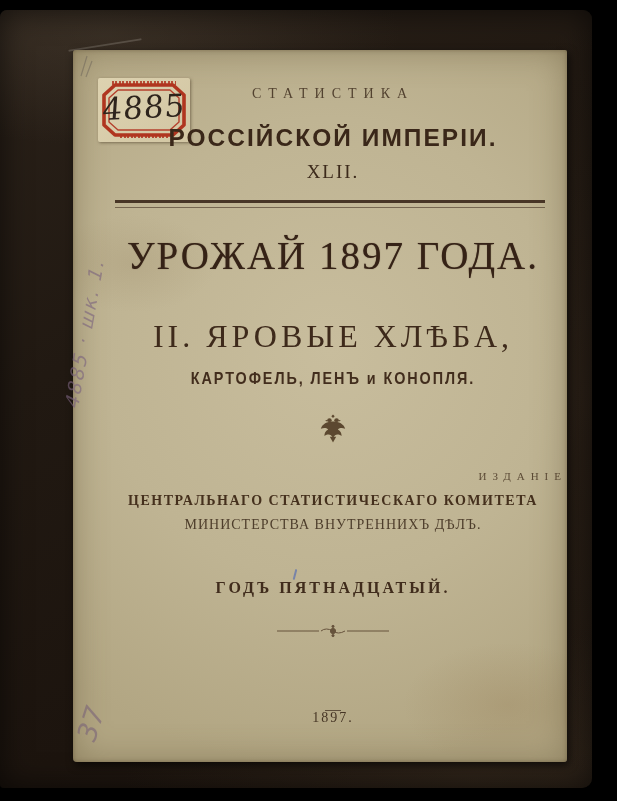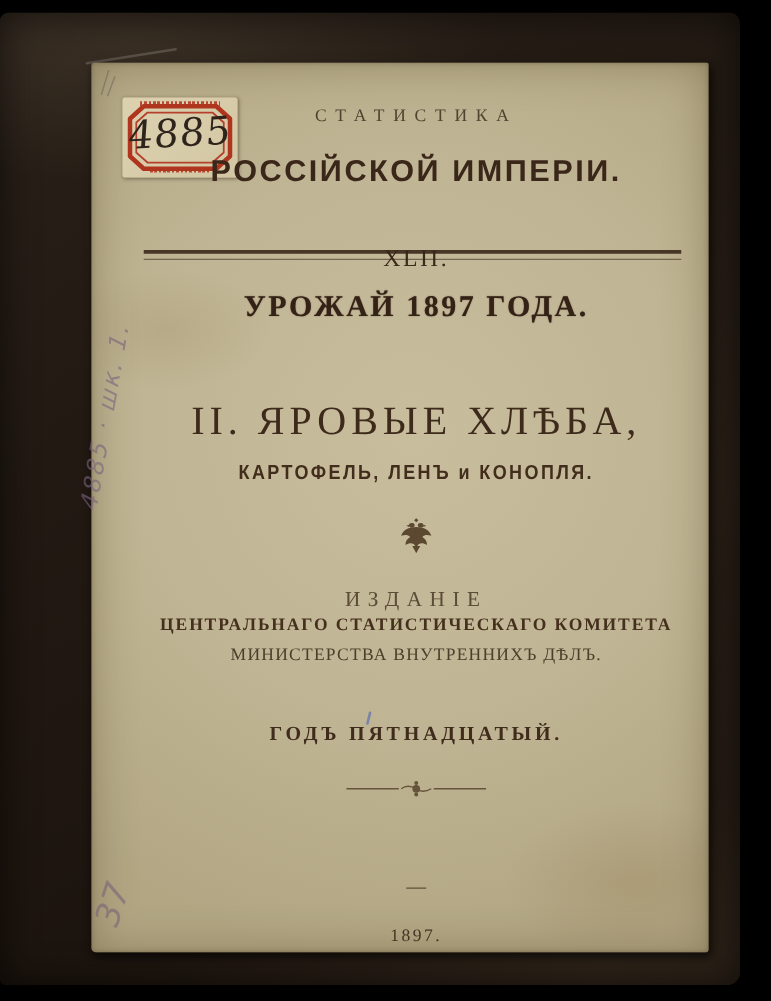--- a/index.html
+++ b/index.html
@@ -32,47 +32,47 @@
     border-radius:3px 2px 3px 4px;
     box-shadow:inset 0 0 34px rgba(96,82,52,.45), inset 0 0 4px rgba(80,66,40,.5),
                2px 3px 8px rgba(0,0,0,.65);
   }
   .printed{position:absolute;left:26px;top:0;right:0;bottom:0;}
   .line{position:absolute;left:0;right:0;text-align:center;color:#3f2c1c;white-space:nowrap;}
 
   .series-label{top:36px;font-size:14px;letter-spacing:7px;color:rgba(64,46,30,.85);}
   .series-title{top:74px;font-size:24px;font-weight:bold;letter-spacing:2px;
      font-family:"Liberation Sans",sans-serif;color:#3a2719;transform:scale(1.02,1.0);}
-  .volume-numeral{top:111px;font-size:19px;letter-spacing:2px;color:#3c2a1b;margin-top:36px;}
+  .volume-numeral{top:111px;font-size:19px;letter-spacing:2px;color:#3c2a1b;}
 
   .rule{position:absolute;top:150px;left:16px;width:430px;height:4px;
      border-top:3px solid rgba(56,37,24,.88);border-bottom:1px solid rgba(56,37,24,.55);}
 
-  .main-title{top:183px;font-size:24px;font-weight:bold;letter-spacing:2px;
+  .main-title{top:183px;font-size:39px;font-weight:normal;letter-spacing:2px;
      color:#352216;text-shadow:0 0 1px rgba(53,34,22,.6);}
   .part-title{top:268px;font-size:32px;letter-spacing:4px;color:#3e2a1b;font-weight:500;}
   .part-subtitle{top:320px;font-size:15px;font-weight:bold;letter-spacing:2px;
      font-family:"Liberation Sans",sans-serif;color:#422d1d;transform:scale(0.96,1.08);}
 
   .emblem{position:absolute;top:364px;left:0;right:0;text-align:center;}
   .emblem svg{opacity:.82;}
 
-  .edition-label{top:420px;font-size:17px;letter-spacing:6px;color:rgba(66,48,30,.8);}
+  .edition-label{top:420px;font-size:11px;letter-spacing:6px;color:rgba(66,48,30,.8);text-align:right;}
   .publisher1{top:443px;font-size:14px;font-weight:bold;letter-spacing:1.5px;color:#45301d;}
   .publisher2{top:467px;font-size:14px;letter-spacing:1px;color:rgba(62,44,28,.88);}
 
   .year-edition{top:529px;font-size:16px;font-weight:600;letter-spacing:3px;color:#402c1c;}
 
   .divider{position:absolute;top:574px;left:0;right:0;text-align:center;}
   .divider svg{opacity:.75;}
 
   .city{top:639px;font-size:13px;letter-spacing:3px;color:rgba(60,42,28,.85);}
   .dash{position:absolute;top:660px;left:0;right:0;}
   .dash i{display:block;width:16px;margin:0 auto;border-top:1.5px solid rgba(60,42,28,.7);}
-  .year{top:692px;font-size:14px;letter-spacing:2px;color:rgba(58,40,26,.9);}
+  .year{top:660px;font-size:14px;letter-spacing:2px;color:rgba(58,40,26,.9);}
 
   
   .sticker{
     position:absolute;left:25px;top:28px;width:92px;height:64px;
     background:linear-gradient(135deg,#ddd2b0,#d2c6a3);
     box-shadow:1px 1px 3px rgba(60,45,25,.5);border-radius:2px;
   }
   .sticker svg{position:absolute;left:0;top:0;}
   .micro{position:absolute;left:14px;right:14px;height:4px;opacity:.85;
     background:repeating-linear-gradient(90deg,#b0351f 0 2px, rgba(0,0,0,0) 2px 3.5px);}

